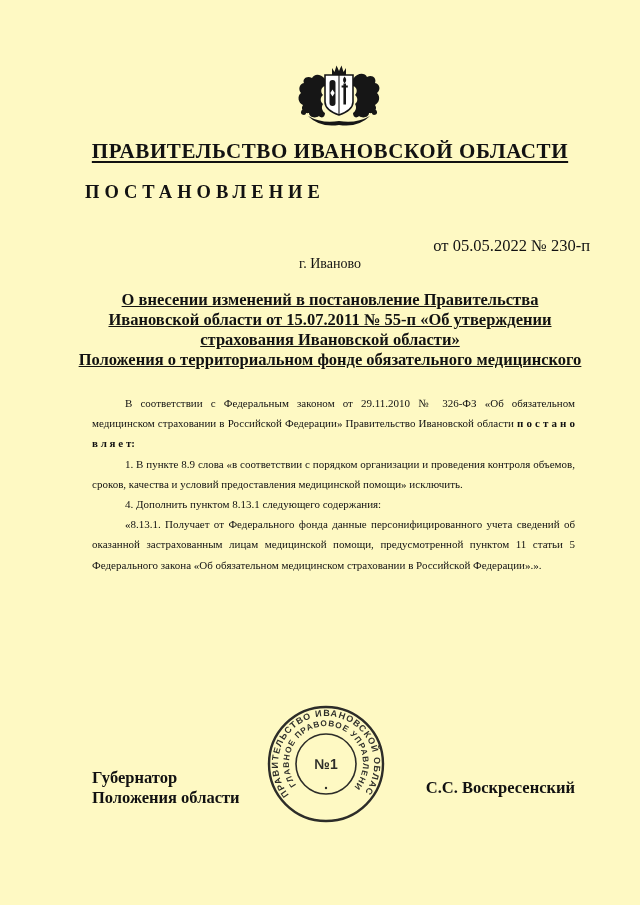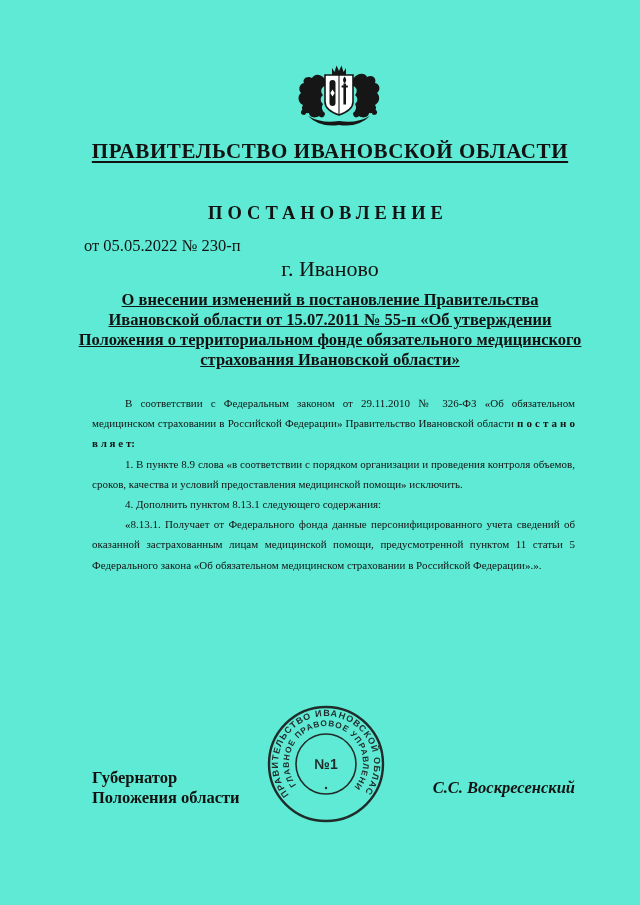--- a/index.html
+++ b/index.html
@@ -1,21 +1,21 @@
 <!DOCTYPE html>
 <html><head>
 <meta charset="utf-8">
 <style>
   html, body { margin: 0; padding: 0; background: #e8e8e8; }
   .page {
     position: relative;
     width: 640px;
     height: 905px;
     margin: 0 auto;
-    background: #5eead4;
+    background: #fef9c3;
     color: #121212;
     font-family: "Liberation Serif", serif;
     overflow: hidden;
   }
   .emblem {
     position: absolute;
     left: 292px;
     top: 64px;
     width: 94px;
     height: 66px;
@@ -27,44 +27,42 @@
     width: 520px;
     text-align: center;
     font-size: 21px;
     font-weight: bold;
     letter-spacing: 0.6px;
     text-decoration: underline;
     text-underline-offset: 3px;
   }
   .doctype {
     position: absolute;
-    left: 68px;
+    left: 85px;
     top: 182px;
     width: 520px;
-    text-align: center;
     font-size: 18.5px;
     font-weight: bold;
     letter-spacing: 5px;
-    margin-top: 21px;
   }
   .dateline {
     position: absolute;
-    left: 84px;
+    left: 70px;
     top: 236px;
     width: 520px;
-    text-align: left;
+    text-align: right;
     font-size: 16.5px;
   }
   .cityline {
     position: absolute;
     left: 70px;
     top: 256px;
     width: 520px;
     text-align: center;
-    font-size: 22px;
+    font-size: 14px;
   }
   .subject {
     position: absolute;
     left: 70px;
     top: 290px;
     width: 520px;
     text-align: center;
     font-size: 16.5px;
     font-weight: bold;
     line-height: 20px;
@@ -86,21 +84,21 @@
     left: 92px;
     top: 737px;
     width: 483px;
     display: flex;
     justify-content: space-between;
     font-weight: bold;
     font-size: 16.5px;
     line-height: 20px;
     margin-top: 31px;
   }
-  .sig-name { margin-top: 10px; font-style: italic; }
+  .sig-name { margin-top: 10px; }
   .stamp {
     position: absolute;
     left: 266px;
     top: 704px;
     width: 120px;
     height: 120px;
     opacity: 0.92;
   }
   .stamp text {
     font-family: "Liberation Sans", sans-serif;
@@ -142,22 +140,22 @@
   </svg>
 
   <div class="authority">ПРАВИТЕЛЬСТВО ИВАНОВСКОЙ ОБЛАСТИ</div>
   <div class="doctype">ПОСТАНОВЛЕНИЕ</div>
   <div class="dateline">от 05.05.2022 № 230-п</div>
   <div class="cityline">г. Иваново</div>
 
   <div class="subject">
     <div>О внесении изменений в постановление Правительства</div>
     <div>Ивановской области от 15.07.2011 № 55-п «Об утверждении</div>
+    <div>страхования Ивановской области»</div>
     <div>Положения о территориальном фонде обязательного медицинского</div>
-    <div>страхования Ивановской области»</div>
   </div>
 
   <div class="body-text">
     <p><span>В соответствии с Федеральным законом от 29.11.2010 № 326-ФЗ «Об обязательном медицинском страховании в Российской Федерации» Правительство Ивановской области </span><span class="resolves">п о с т а н о в л я е т:</span></p>
     <p>1. В пункте 8.9 слова «в соответствии с порядком организации и проведения контроля объемов, сроков, качества и условий предоставления медицинской помощи» исключить.</p>
     <p>4. Дополнить пунктом 8.13.1 следующего содержания:</p>
     <p>«8.13.1. Получает от Федерального фонда данные персонифицированного учета сведений об оказанной застрахованным лицам медицинской помощи, предусмотренной пунктом 11 статьи 5 Федерального закона «Об обязательном медицинском страховании в Российской Федерации».».</p>
   </div>
 
   <div class="signature">

